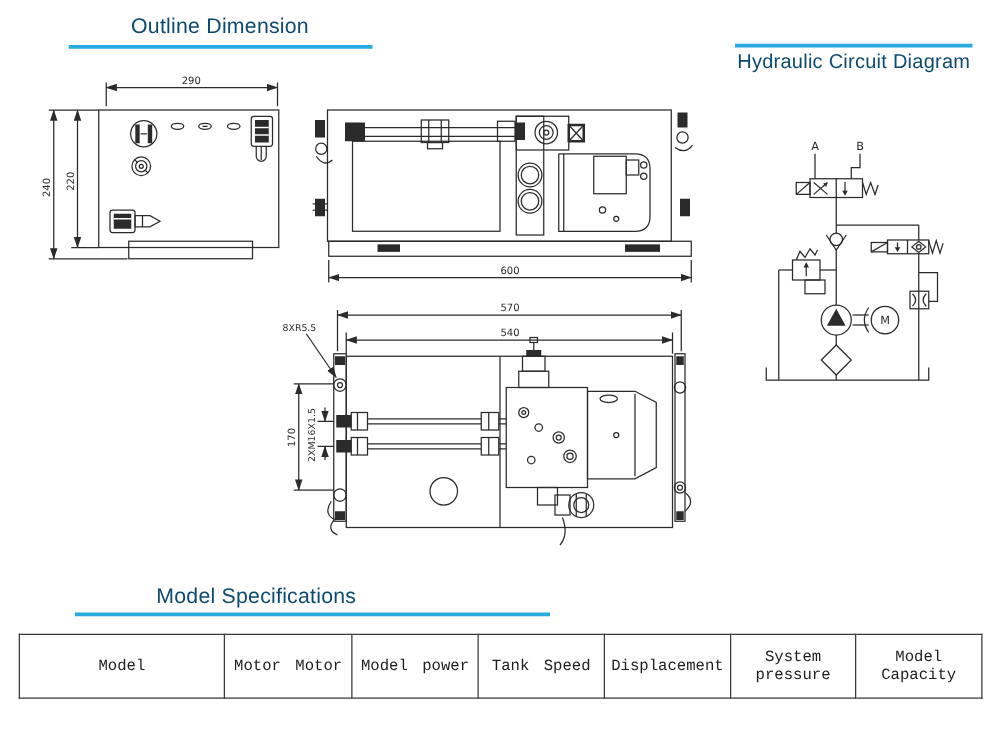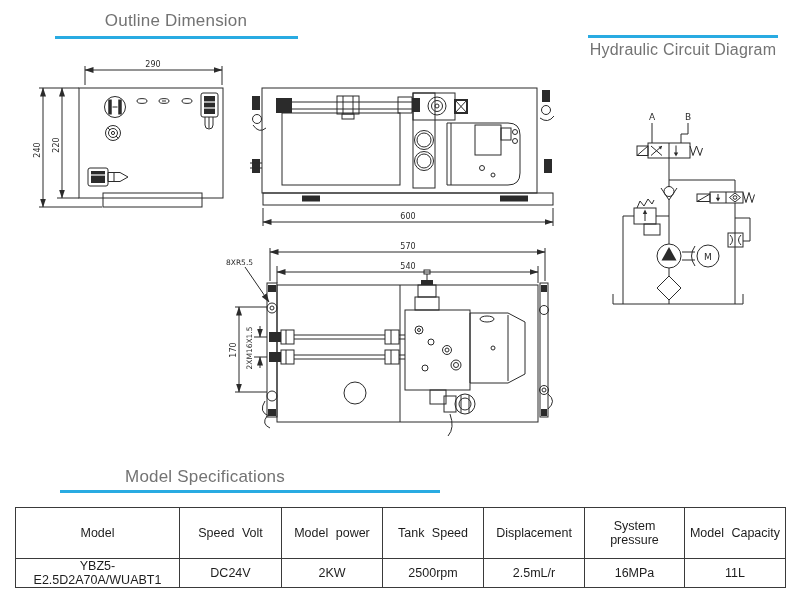--- a/index.html
+++ b/index.html
@@ -1,24 +1,24 @@
 <!DOCTYPE html>
 <html><head>
 <meta charset="utf-8">
 <style>
   html,body{margin:0;padding:0;background:#fff;}
   .page{position:relative;width:800px;height:591px;background:#ffffff;overflow:hidden;
         font-family:"Liberation Sans",sans-serif;color:#2b2b2b;}
-  .sec-title{position:absolute;color:#737373;font-size:17px;letter-spacing:.2px;text-align:center;}
+  .sec-title{position:absolute;color:#0c4a6e;font-size:17px;letter-spacing:.2px;text-align:center;}
   .accent-rule{position:absolute;height:3px;background:#29abe2;}
   svg text{font-family:"DejaVu Sans",sans-serif;font-size:8px;fill:#2b2b2b;}
   svg .lbl9{font-size:9px;}
   svg .lbl7{font-size:7.5px;}
   .spec-table{position:absolute;left:15px;top:507px;width:770px;border-collapse:collapse;table-layout:fixed;
-              font-family:Liberation Sans, sans-serif;font-size:12.5px;color:#1d1d1d;padding-left:48px;}
+              font-family:Liberation Mono, monospace;font-size:12.5px;color:#1d1d1d;padding-left:48px;}
   .spec-table td{border:1.4px solid #3a3a3a;text-align:center;vertical-align:middle;padding:0 2px;overflow:hidden;}
   .spec-table tr.hdr td{height:50px;word-spacing:4px;}
   .spec-table tr.val td{height:27px;}
 </style>
 </head>
 <body>
 
 <div class="page">
 
   <div class="sec-title" style="left:55px;top:11px;width:242px;">Outline Dimension</div>
@@ -341,32 +341,23 @@
         <col style="width:102px">
         <col style="width:101px">
       <col style="width:101px">
         <col style="width:101px">
         <col style="width:100px">
         <col style="width:101px">
     </colgroup>
     <tbody>
         <tr class="hdr">
       <td>Model</td>
-      <td>Speed Volt</td>
+      <td>Motor Motor</td>
       <td>Model power</td>
       <td>Tank Speed</td>
       <td>Displacement</td>
       <td>System pressure</td>
       <td>Model Capacity</td>
     </tr>
-    <tr class="val">
-      <td>YBZ5-E2.5D2A70A/WUABT1</td>
-      <td>DC24V</td>
-      <td>2KW</td>
-      <td>2500rpm</td>
-      <td>2.5mL/r</td>
-      <td>16MPa</td>
-      <td>11L</td>
-    </tr>
   </tbody>
     </table>
 
 </div>
 
 </body></html>

